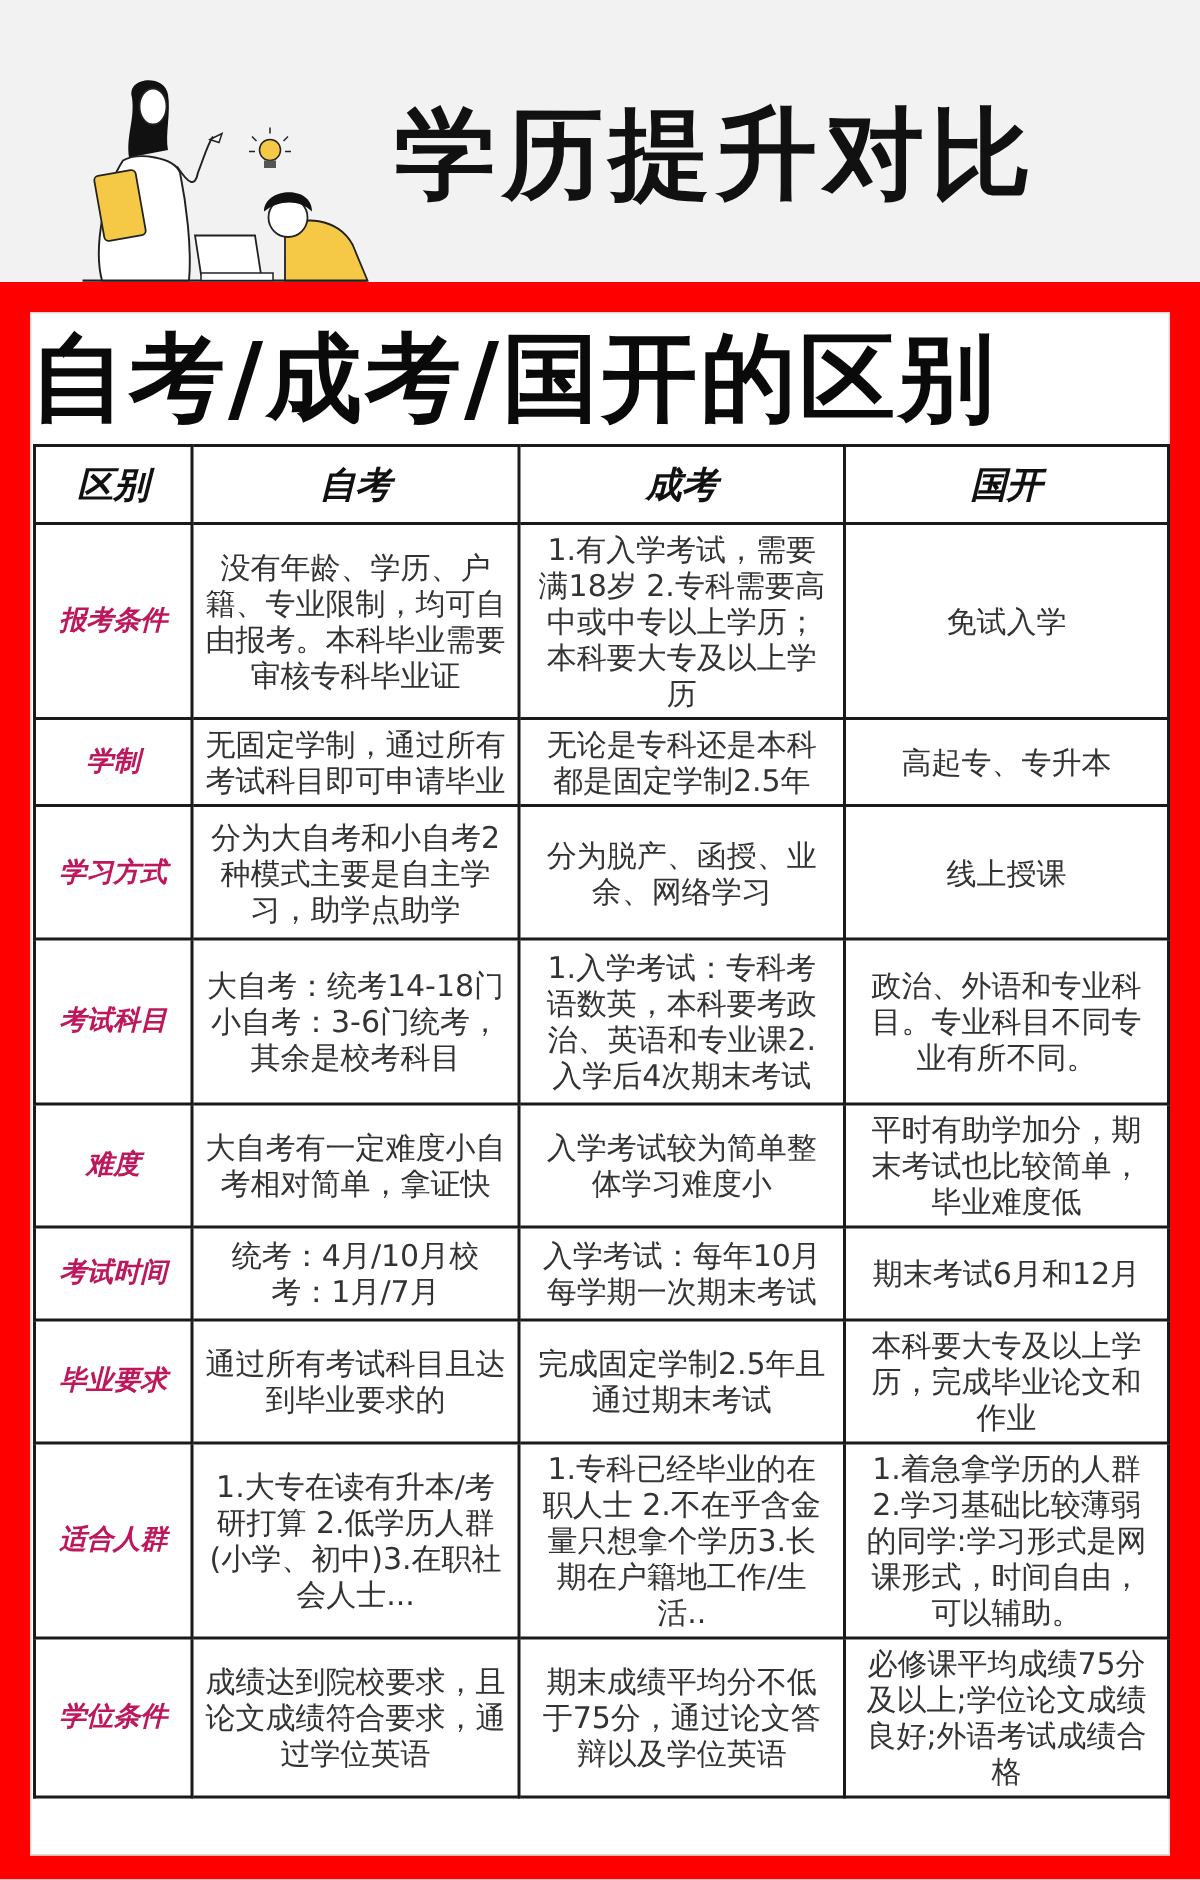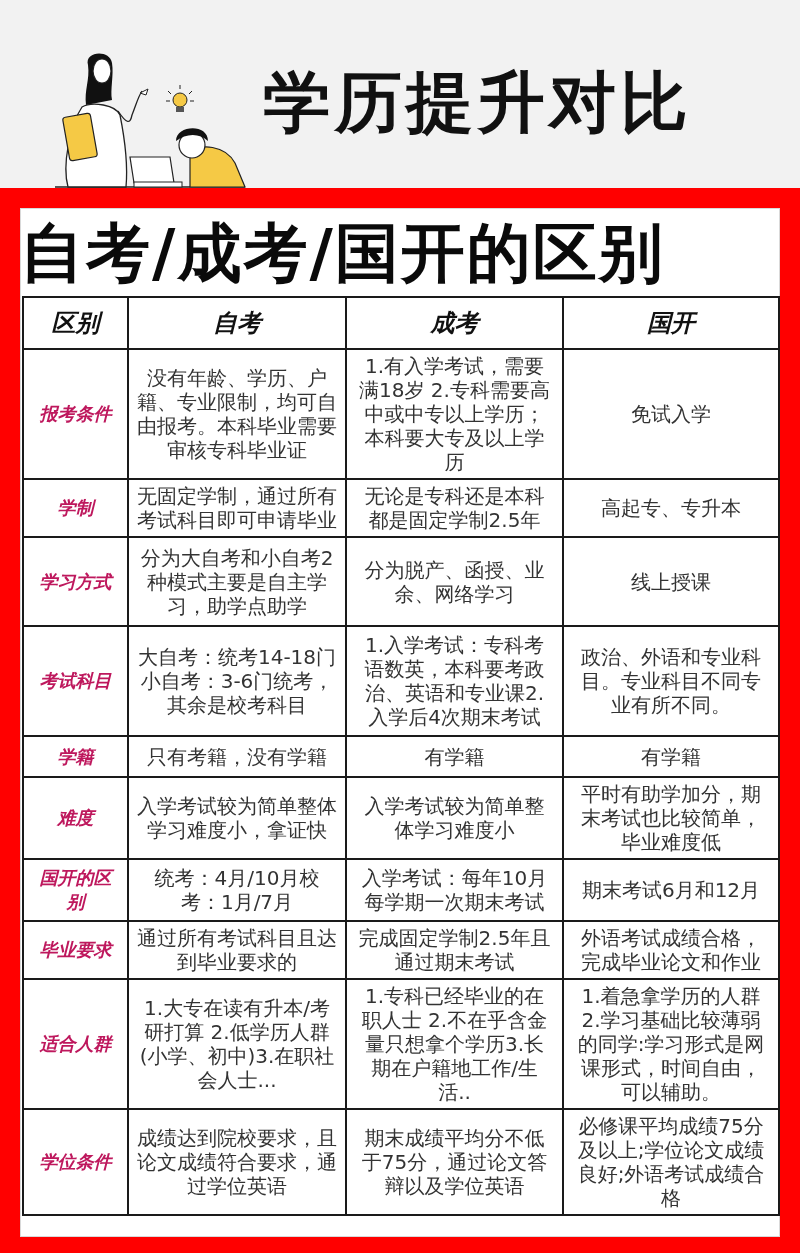--- a/index.html
+++ b/index.html
@@ -131,43 +131,37 @@
       <td>分为大自考和小自考2种模式主要是自主学习，助学点助学</td>
       <td>分为脱产、函授、业余、网络学习</td>
       <td>线上授课</td>
     </tr>
     <tr style="height:110px">
       <td class="rowlabel">考试科目</td>
       <td>大自考：统考14-18门小自考：3-6门统考，其余是校考科目</td>
       <td>1.入学考试：专科考语数英，本科要考政治、英语和专业课2.入学后4次期末考试</td>
       <td>政治、外语和专业科目。专业科目不同专业有所不同。</td>
     </tr>
-    <tr style="height:41px">
-      <td class="rowlabel">学籍</td>
-      <td class="red">只有考籍，没有学籍</td>
-      <td class="red">有学籍</td>
-      <td class="red">有学籍</td>
-    </tr>
     <tr style="height:63px">
       <td class="rowlabel">难度</td>
-      <td>入学考试较为简单整体学习难度小，拿证快</td>
+      <td>大自考有一定难度小自考相对简单，拿证快</td>
       <td>入学考试较为简单整体学习难度小</td>
       <td>平时有助学加分，期末考试也比较简单，毕业难度低</td>
     </tr>
     <tr style="height:62px">
-      <td class="rowlabel">国开的区别</td>
+      <td class="rowlabel">考试时间</td>
       <td>统考：4月/10月校考：1月/7月</td>
       <td>入学考试：每年10月每学期一次期末考试</td>
       <td>期末考试6月和12月</td>
     </tr>
     <tr style="height:48px">
       <td class="rowlabel">毕业要求</td>
       <td>通过所有考试科目且达到毕业要求的</td>
       <td>完成固定学制2.5年且通过期末考试</td>
-      <td>外语考试成绩合格，完成毕业论文和作业</td>
+      <td>本科要大专及以上学历，完成毕业论文和作业</td>
     </tr>
     <tr style="height:111px">
       <td class="rowlabel">适合人群</td>
       <td>1.大专在读有升本/考研打算 2.低学历人群(小学、初中)3.在职社会人士...</td>
       <td>1.专科已经毕业的在职人士 2.不在乎含金量只想拿个学历3.长期在户籍地工作/生活..</td>
       <td>1.着急拿学历的人群 2.学习基础比较薄弱的同学:学习形式是网课形式，时间自由，可以辅助。</td>
     </tr>
     <tr style="height:91px">
       <td class="rowlabel">学位条件</td>
       <td>成绩达到院校要求，且论文成绩符合要求，通过学位英语</td>

